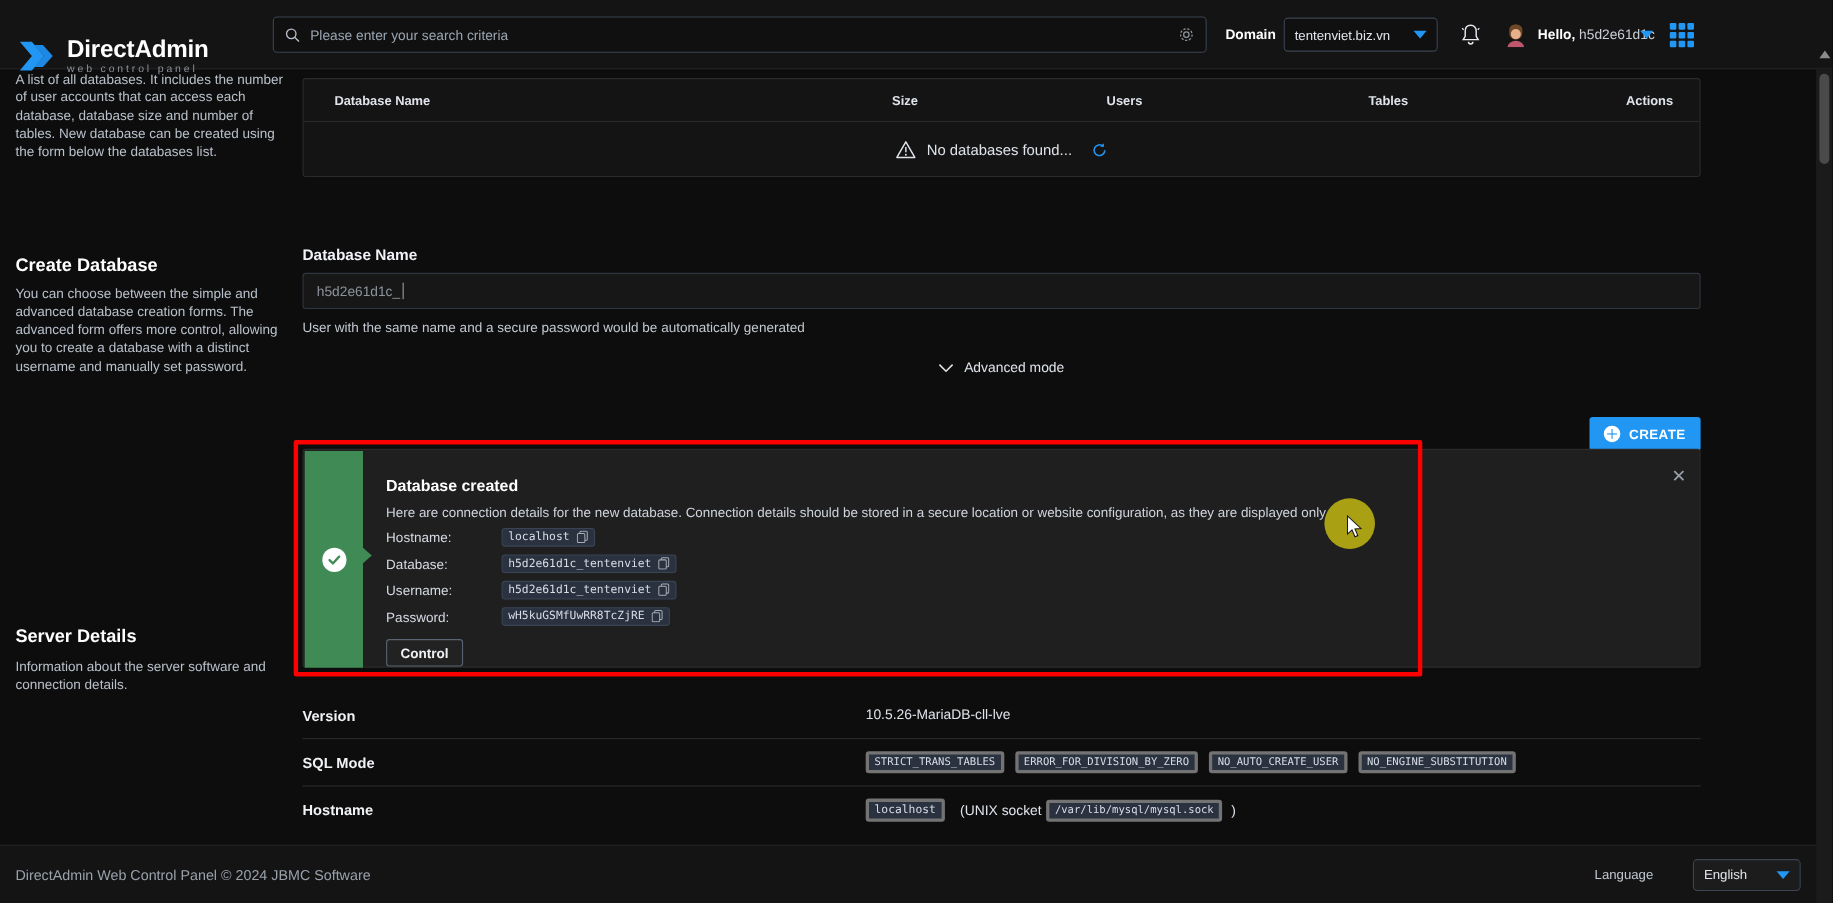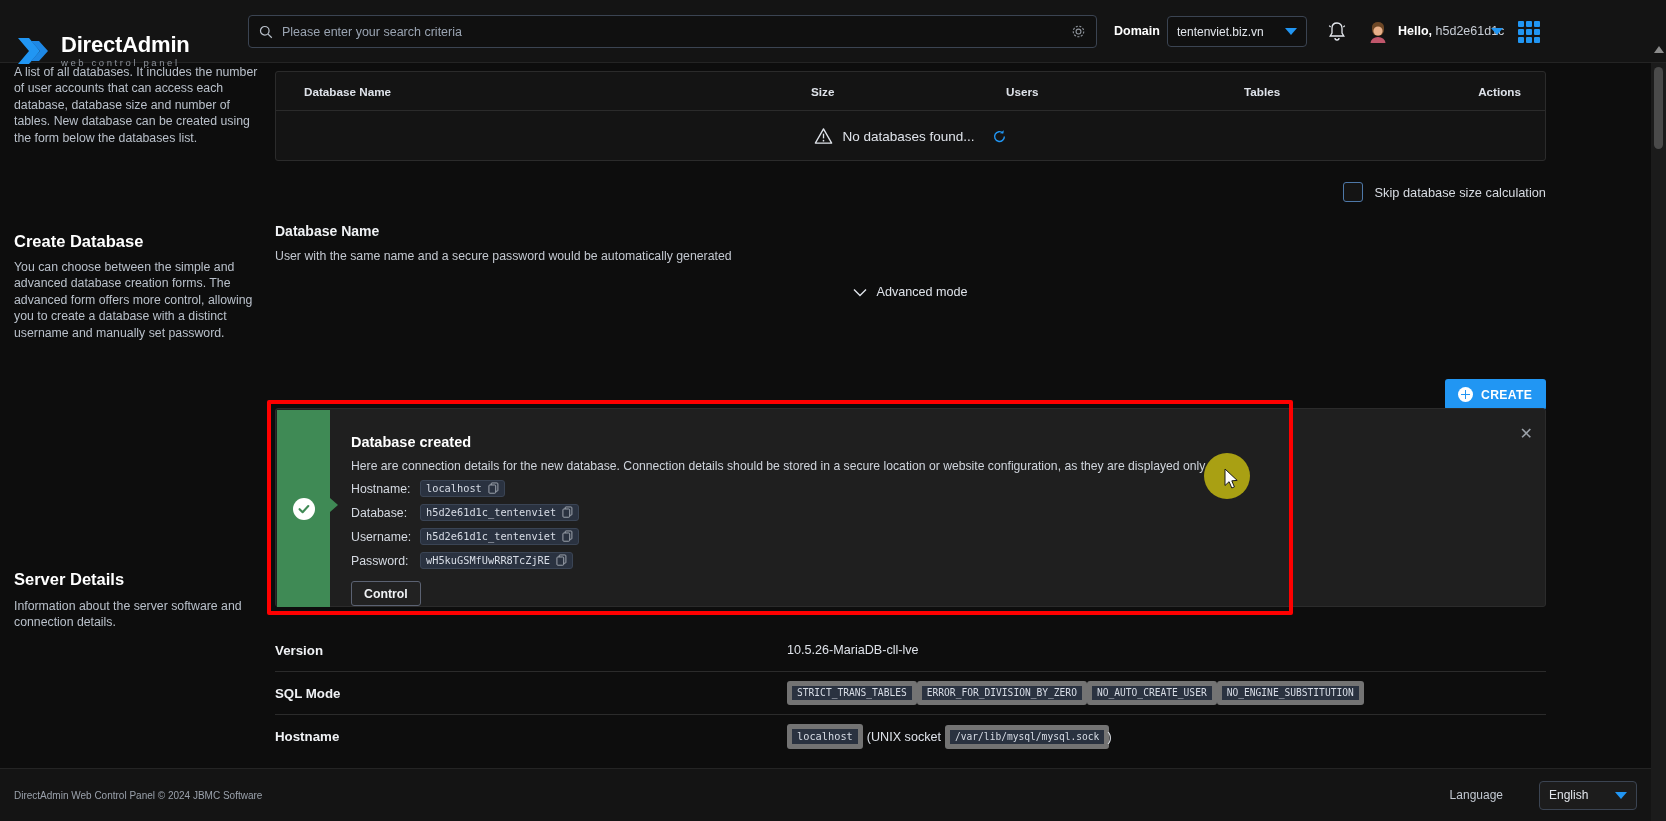--- a/index.html
+++ b/index.html
@@ -196,21 +196,21 @@
   }
   .check-circ svg { display: block; }
   .alert-arrow {
     position: absolute; left: 54px; top: 89px; width: 0; height: 0;
     border-top: 7px solid transparent; border-bottom: 7px solid transparent;
     border-left: 8px solid #3f8a55;
   }
   .alert-body { position: absolute; left: 75px; top: 25px; right: 34px; }
   .alert-title { font-size: 14.5px; font-weight: bold; color: #ffffff; }
   .alert-desc { margin-top: 9px; font-size: 12.2px; color: #cfd4dc; }
-  .kv { margin-top: 7px; display: flex; align-items: center; }
+  .kv { margin-top: 7px; display: flex; align-items: center; gap: 36px; }
   .kv-key {
     width: 69px; font-size: 12.3px; color: #d5dae2; flex: none;
   }
   .kv-val {
     background: #2a3240; border: 1px solid #3a4454; border-radius: 3px;
     padding: 1px 5px 2px 5px;
     font-family: "DejaVu Sans Mono", monospace; font-size: 10.3px; color: #d8dde6;
     display: inline-flex; align-items: center;
   }
   .copy-ico { width: 11px; height: 12px; margin-left: 6px; opacity: .82; }
@@ -238,33 +238,33 @@
     height: 43px; display: flex; align-items: center;
     border-bottom: 1px solid #2b2b2b;
     position: relative;
   }
   .sd-key { font-size: 13.3px; font-weight: bold; color: #f0f2f5; }
   .sd-val {
     position: absolute; left: 512px; font-size: 12.6px; color: #dfe3ea;
     display: flex; align-items: center; flex-wrap: wrap;
   }
   .chip {
-    background: #2a3240; border: 5px solid #737373; border-radius: 3px;
-    padding: 1px 5px 2px 5px; margin-right: 0;
+    background: #2a3240; border: 3px solid #737373; border-radius: 3px;
+    padding: 1px 5px 2px 5px; margin-right: 10px;
     font-family: "DejaVu Sans Mono", monospace; font-size: 9.6px; color: #d8dde6;
   }
   .paren { font-size: 12.6px; color: #dfe3ea; margin: 0 4px; }
 
   
   .footer {
     position: absolute; left: 0; bottom: 0; width: 1651px; height: 53px;
     background: #141414; border-top: 1px solid #242424;
     display: flex; align-items: center;
   }
-  .copyright { margin-left: 14px; font-size: 10px; color: #9aa1ab; }
+  .copyright { margin-left: 14px; font-size: 13px; color: #9aa1ab; }
   .lang-label {
     position: absolute; right: 148px; font-size: 12px; color: #c2c8d1;
   }
   .lang-select {
     position: absolute; right: 14px; width: 98px; height: 29px;
     background: #1c1c1c; border: 1px solid #3b4452; border-radius: 4px;
     display: flex; align-items: center; justify-content: space-between; padding: 0 9px;
   }
   .lang-select .val { font-size: 12px; color: #e2e6ec; }
 </style>
@@ -359,27 +359,27 @@
           <circle cx="10" cy="14.4" r="0.9" fill="#dfe3ea"></circle>
         </svg>
         <span class="db-empty-label">No databases found...</span>
         <svg class="refresh-ico" viewBox="0 0 16 16">
           <path d="M13.2 8 a5.2 5.2 0 1 1 -1.6 -3.7" fill="none" stroke="#2196f3" stroke-width="1.5"></path>
           <path d="M12.6 1.2 L12.1 4.9 L8.5 4.4 Z" fill="#2196f3"></path>
         </svg>
       </div>
     </div>
 
-    <div class="skip-row">
-      <span class="checkbox"></span>
-      <span class="skip-label">Skip database size calculation</span>
-    </div>
 
     <div class="form-area">
       <div class="field-label">Database Name</div>
+      <div class="text-input">
+        <span>h5d2e61d1c_</span>
+          <span class="caret-bar"></span>
+      </div>
       <div class="hint">User with the same name and a secure password would be automatically generated</div>
       <div class="adv-mode">
         <svg class="chev-dn" viewBox="0 0 14 9">
           <path d="M1 1.5 L7 7.5 L13 1.5" fill="none" stroke="#dfe3ea" stroke-width="1.4"></path>
         </svg>
         <span>Advanced mode</span>
       </div>
       <div class="create-btn">
         <span class="plus-circ"></span>
         <span>CREATE</span>

